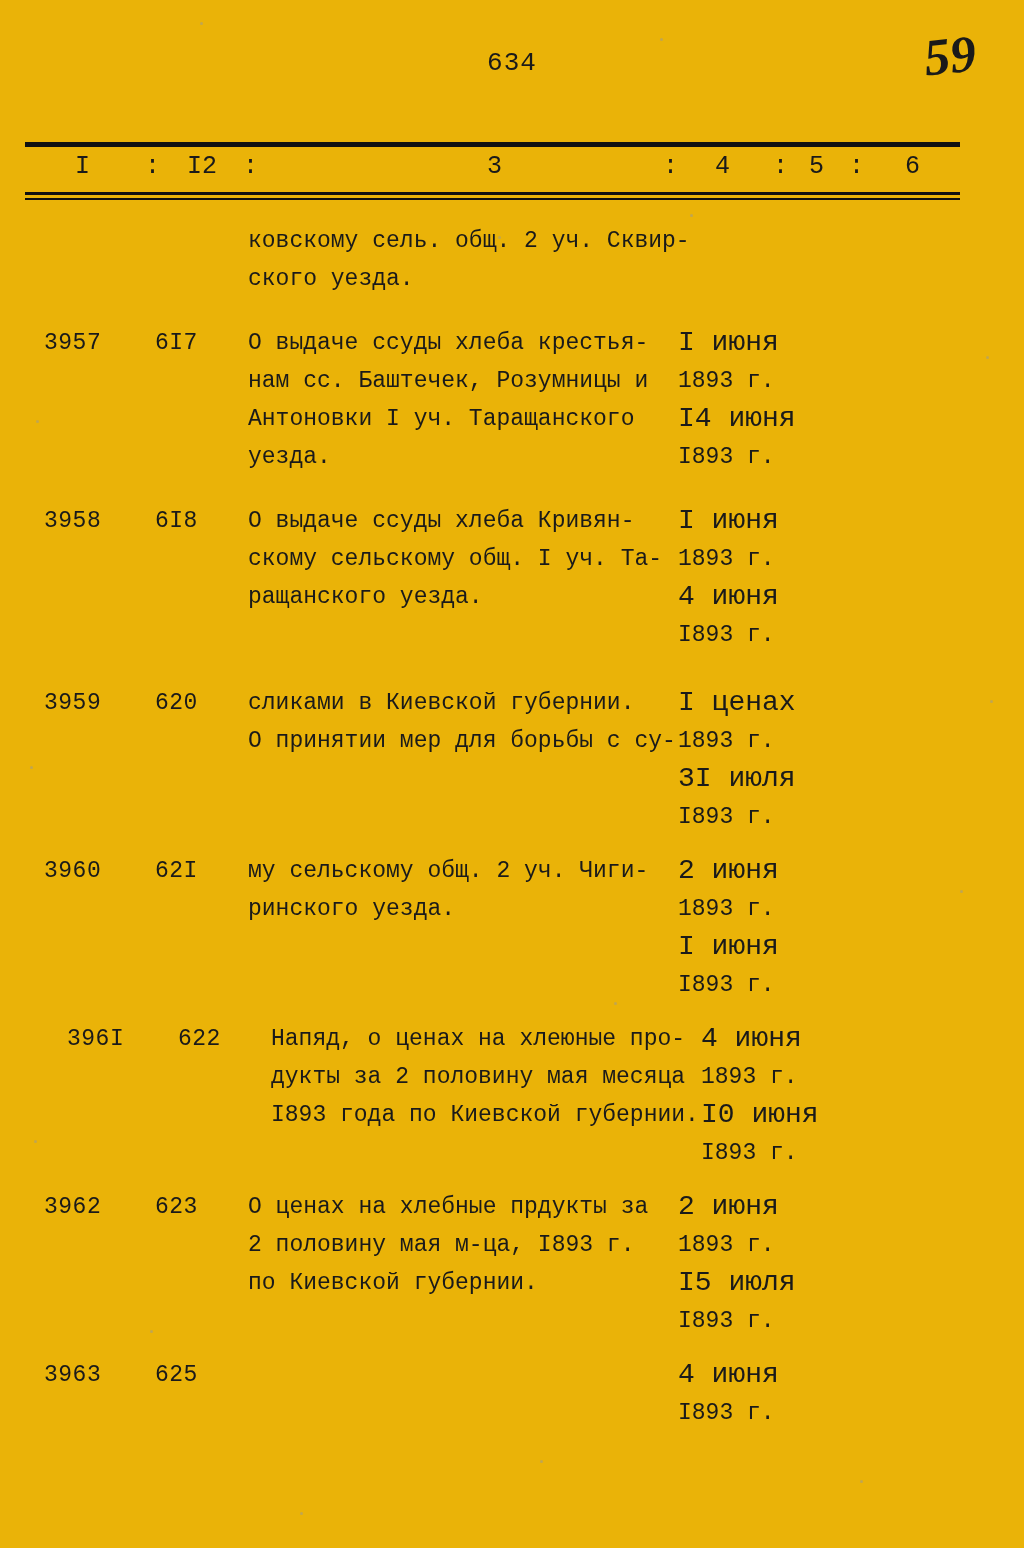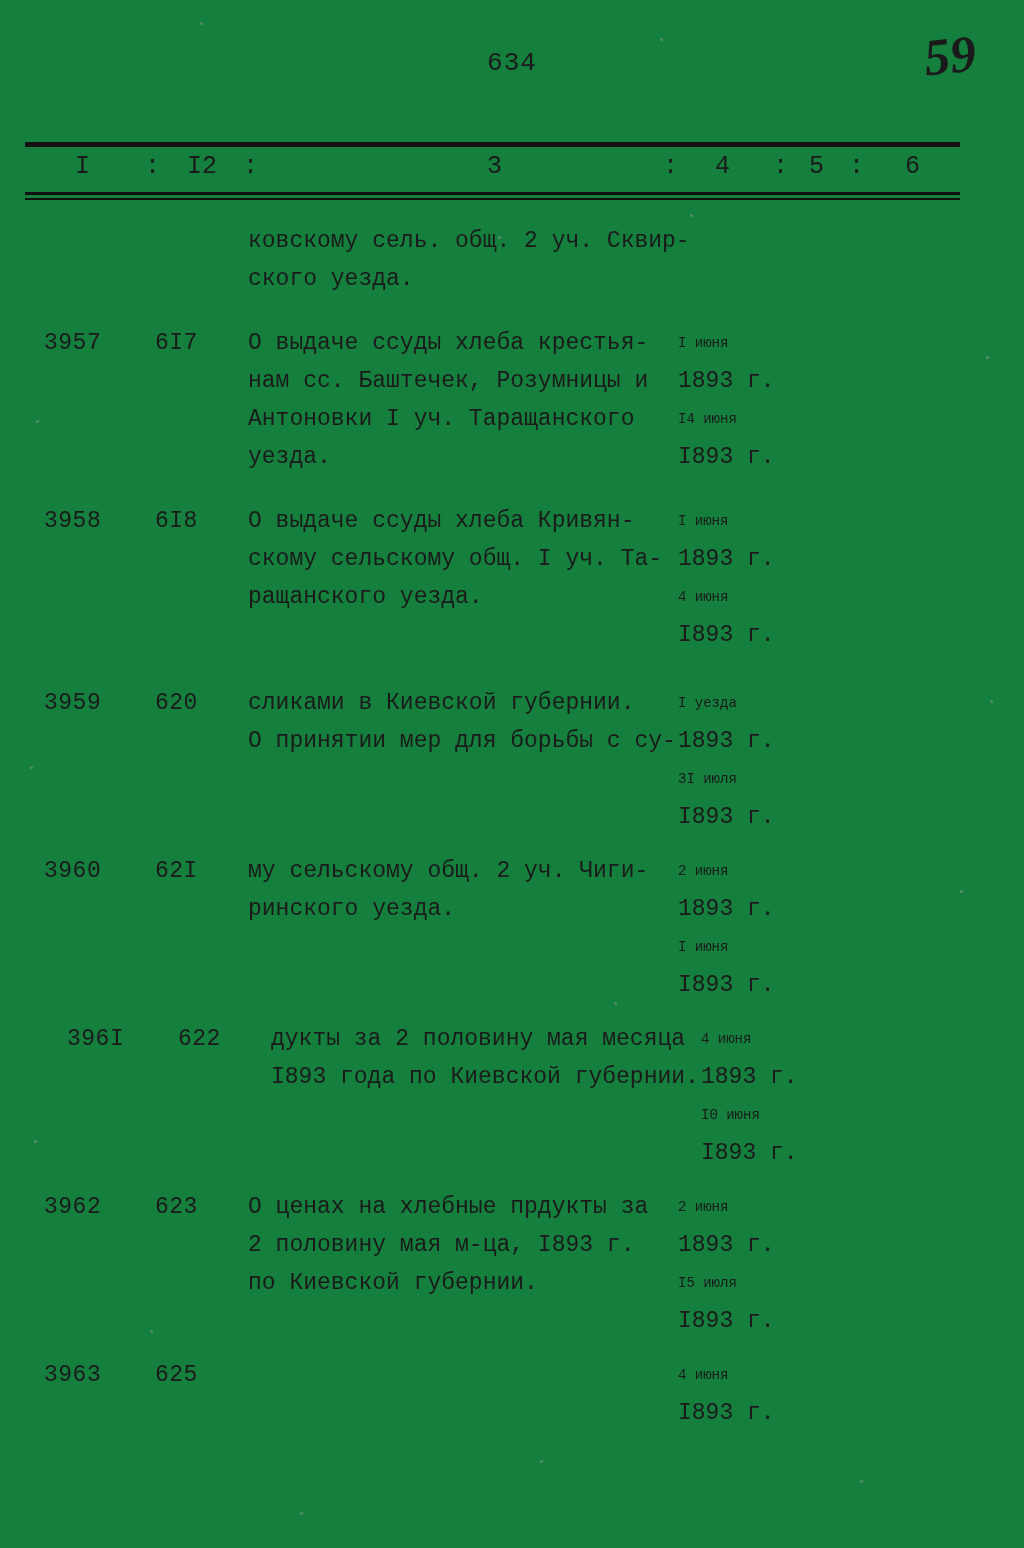--- a/index.html
+++ b/index.html
@@ -4,21 +4,21 @@
 <style>
   html, body {
     margin: 0;
     padding: 0;
     background: #ffffff;
   }
   .page {
     position: relative;
     width: 1024px;
     height: 1548px;
-    background: #15803d;
+    background: #eab308;
     font-family: "Liberation Mono", "DejaVu Sans Mono", monospace;
     color: #1a1a1a;
     overflow: hidden;
   }
   
   .speck {
     position: absolute;
     width: 3px;
     height: 3px;
     background: #9a9a96;
@@ -130,21 +130,21 @@
   .entry .subject div { white-space: pre; }
   .entry .dates {
     position: absolute;
     left: 678px;
     top: 0;
     width: 240px;
     font-size: 23px;
     line-height: 38px;
   }
   .entry .dates div { white-space: pre; }
-  .entry .dates .small { font-size: 14px; }
+  .entry .dates .small { font-size: 28px; }
 </style>
 </head>
 <body>
 
 <div class="page">
 
   <div class="page-number">634</div>
   <div class="folio">59</div>
 
   <div class="rule r1"></div>
@@ -207,21 +207,21 @@
     </div>
 
     <div class="entry" style="margin-top:30px;">
       <div class="num">3959</div>
       <div class="num2">620</div>
       <div class="subject">
         <div>сликами в Киевской губернии.</div>
         <div>О принятии мер для борьбы с су-</div>
       </div>
       <div class="dates">
-        <div class="small">I уезда</div>
+        <div class="small">I ценах</div>
         <div>1893 г.</div>
         <div class="small">3I июля</div>
         <div>I893 г.</div>
       </div>
       <div style="height:152px;"></div>
     </div>
 
     <div class="entry" style="margin-top:16px;">
       <div class="num">3960</div>
       <div class="num2">62I</div>
@@ -235,20 +235,21 @@
         <div class="small">I июня</div>
         <div>I893 г.</div>
       </div>
       <div style="height:152px;"></div>
     </div>
 
     <div class="entry" style="margin-top:16px;margin-left:23px;">
       <div class="num">396I</div>
       <div class="num2">622</div>
       <div class="subject" style="width:452px;">
+        <div>Напяд, о ценах на хлеюные про-</div>
         <div>дукты за 2 половину мая месяца</div>
         <div>I893 года по Киевской губернии.</div>
       </div>
       <div class="dates">
         <div class="small">4 июня</div>
         <div>1893 г.</div>
         <div class="small">I0 июня</div>
         <div>I893 г.</div>
       </div>
       <div style="height:152px;"></div>

